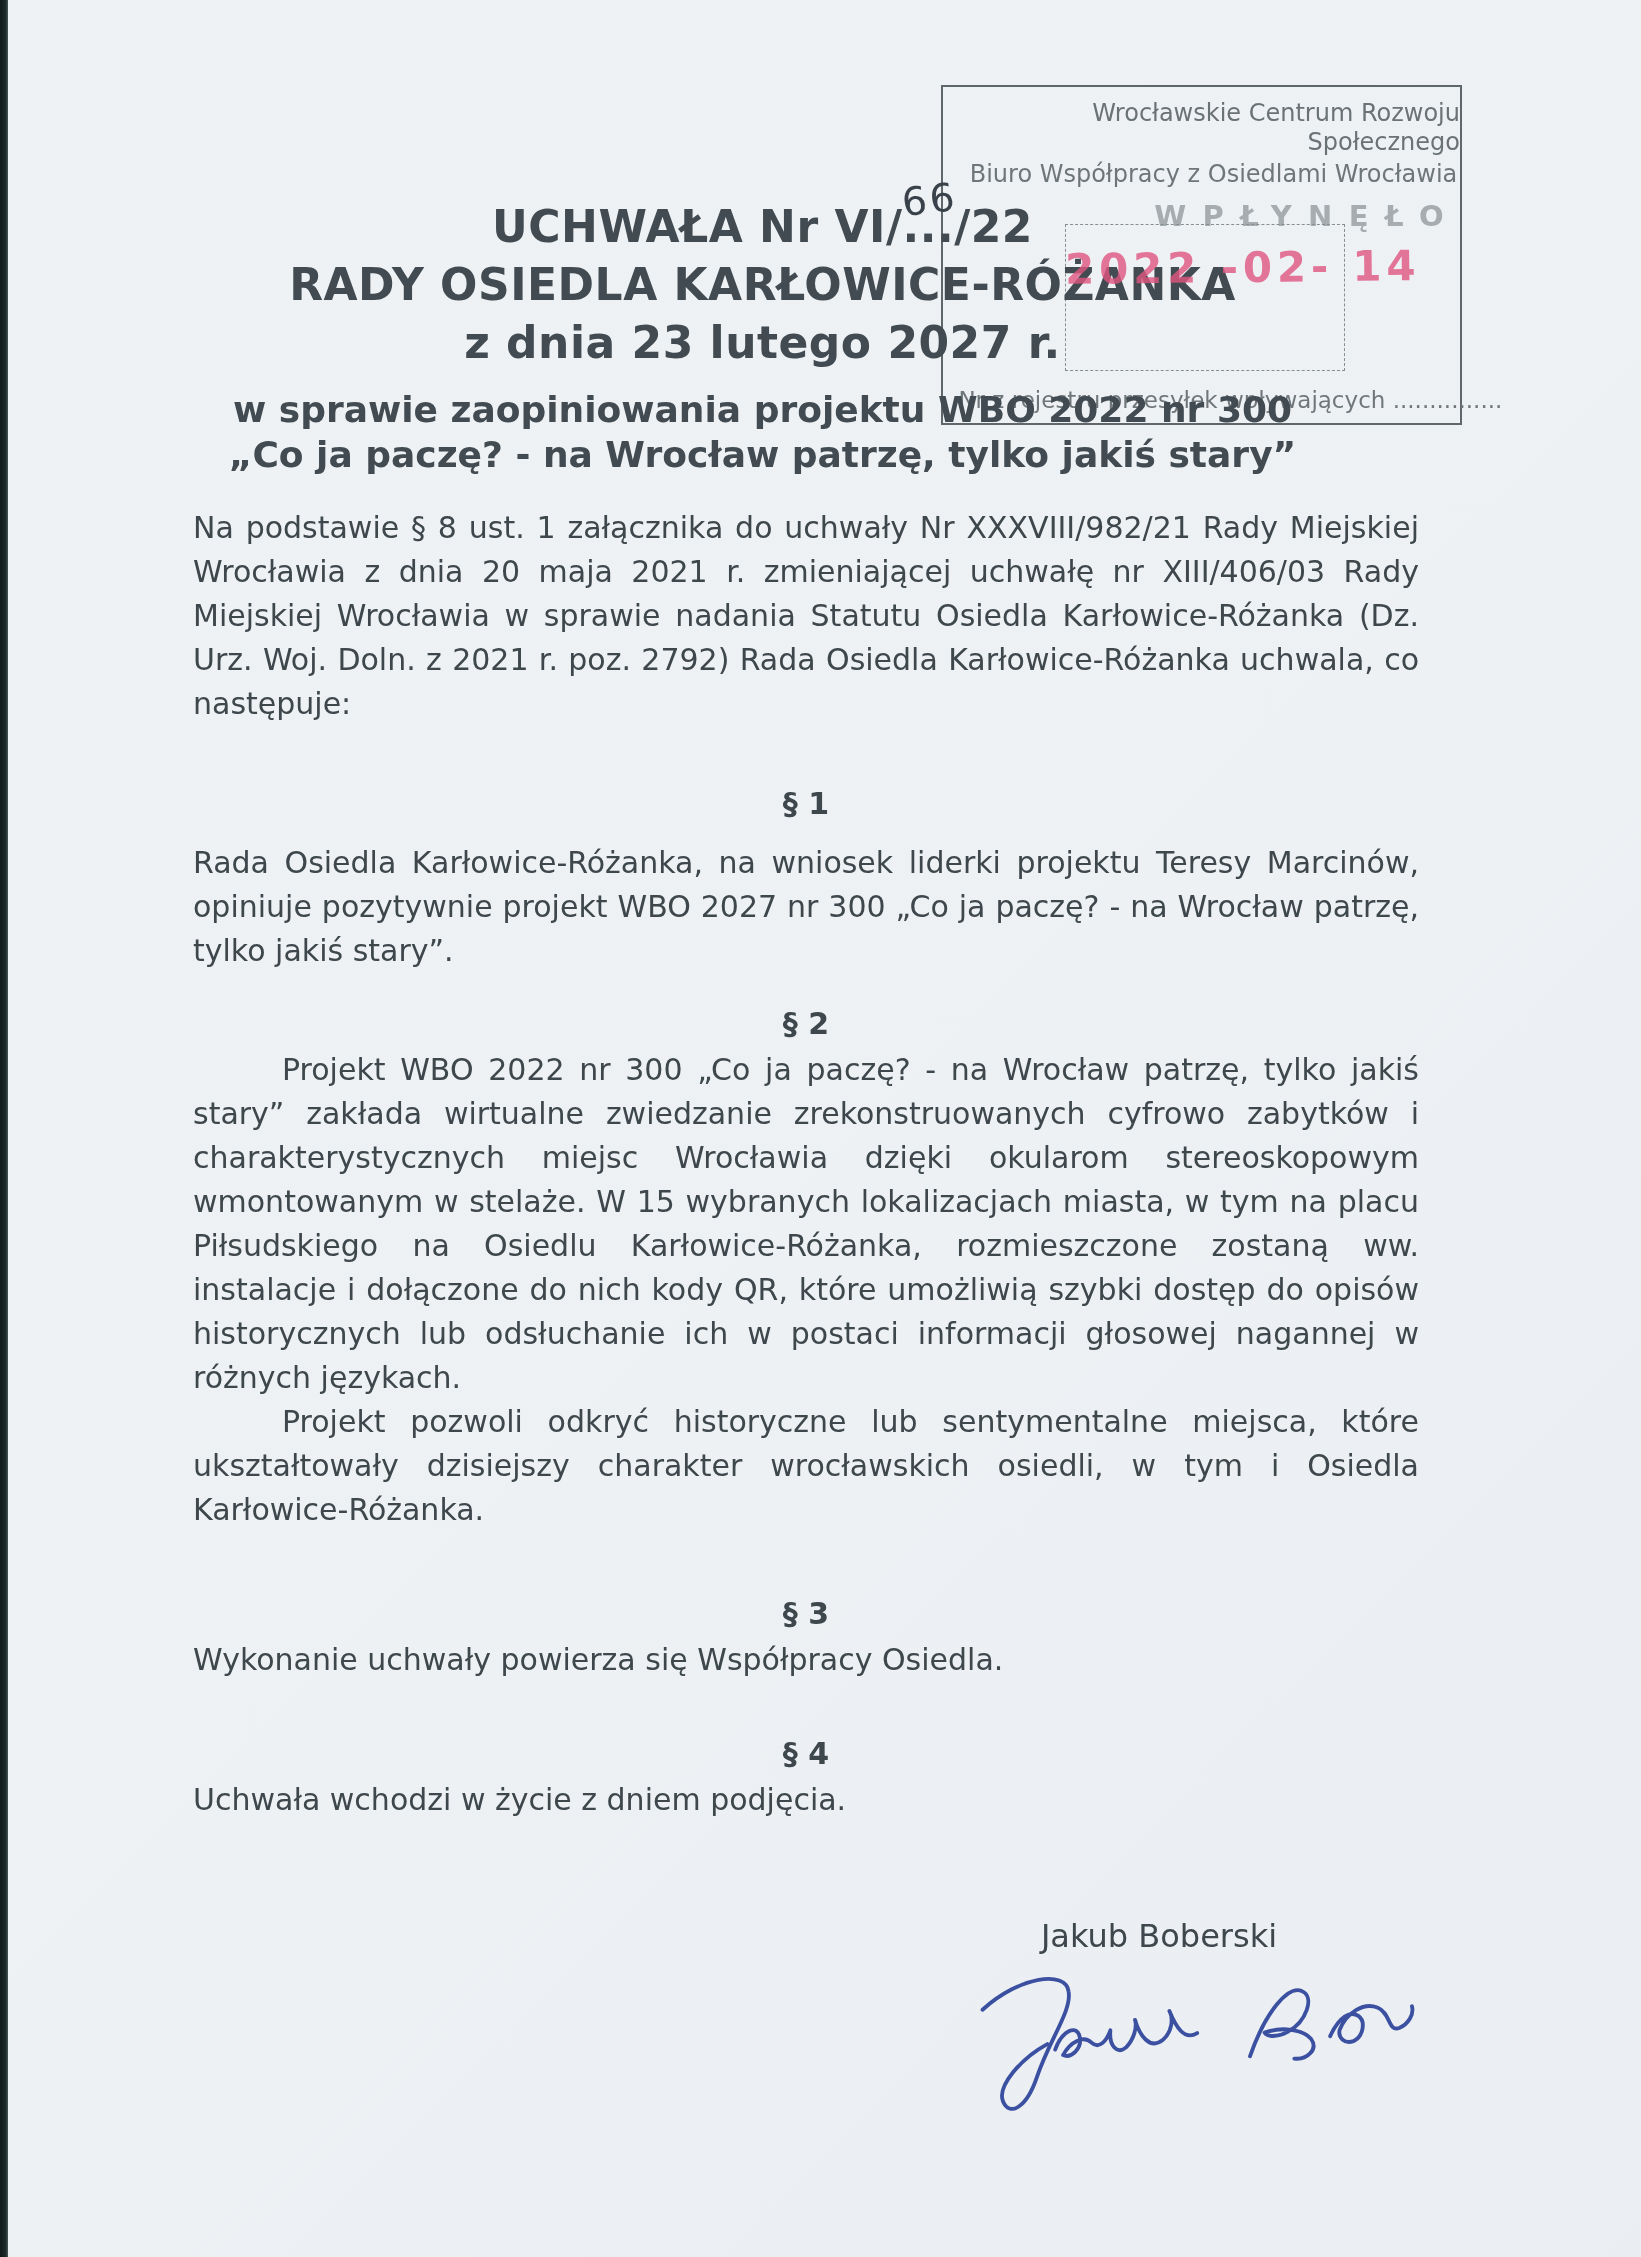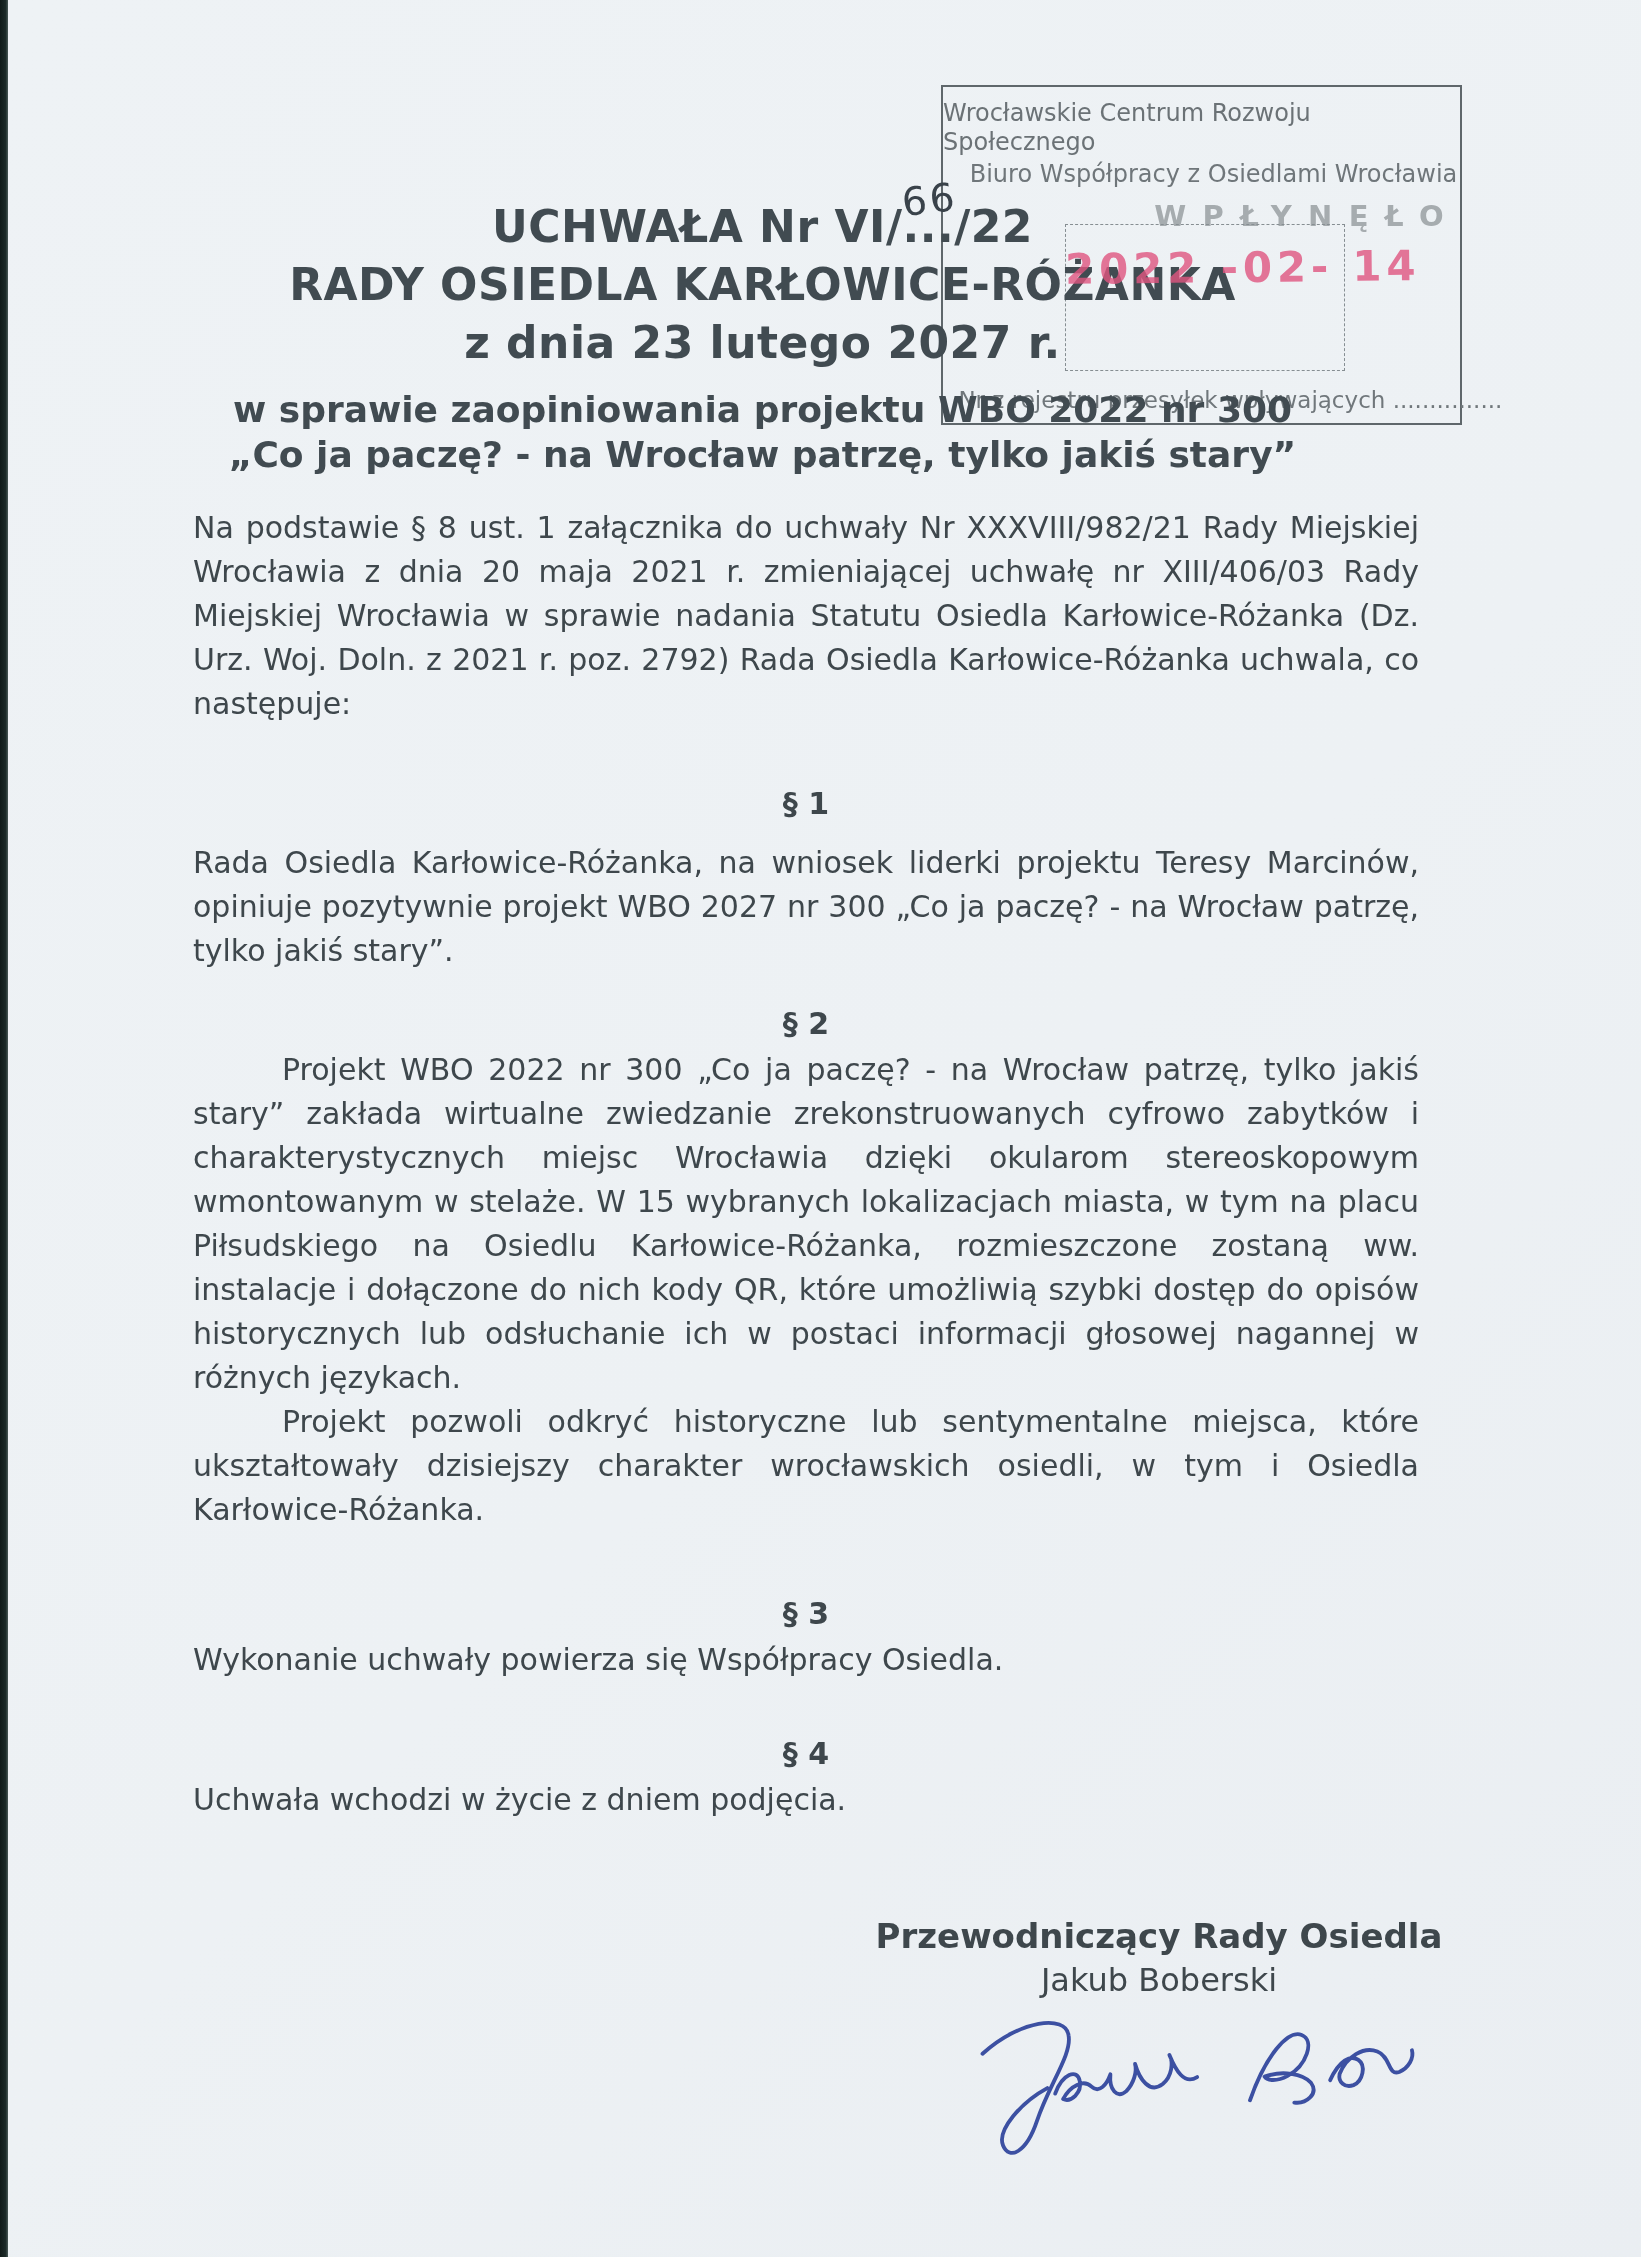--- a/index.html
+++ b/index.html
@@ -7,21 +7,21 @@
     position:relative; width:1641px; height:2257px; margin:0 auto;
     background:linear-gradient(135deg,#eef2f5 0%,#edf1f4 55%,#eaeef2 100%);
     font-family:"DejaVu Sans", sans-serif; overflow:hidden;
   }
   .scan-edge { position:absolute; left:0; top:0; width:7.7px; height:100%;
     background:linear-gradient(90deg,#101a19 0%,#1c2a28 70%,#4a5a58 100%); }
 
   
   .stamp { position:absolute; left:941px; top:85px; width:521px; height:340px;
     border:2.9px solid #5f676b; color:#6d7478; z-index:1; box-sizing:border-box; }
-  .stamp-line1 { margin-top:11.6px; text-align:left; font-size:24px; line-height:29px; color:#6b7276; }
+  .stamp-line1 { margin-top:11.6px; text-align:right; font-size:24px; line-height:29px; color:#6b7276; }
   .stamp-line2 { text-align:center; font-size:24px; line-height:29px; margin-top:3.9px; color:#6f767a;padding-left:24px; }
   .stamp-received { text-align:right; font-size:29px; font-weight:600; letter-spacing:16.4px;
     padding-left:16.4px; color:#8f9598; opacity:.75; filter:blur(0.7px); margin-top:9.7px; }
   .stamp-inner { position:absolute; left:122px; top:137px; width:278px; height:145px;
     border:1.9px dashed #868e92; }
   .stamp-registry { position:absolute; left:15.4px; bottom:9.7px; font-size:23px;
     color:#70777b; white-space:nowrap; }
   .date-stamp { position:absolute; left:1065px; top:243px; z-index:5; color:#e05580;
     font-size:42px; font-weight:600; letter-spacing:4.8px; opacity:.8;
     transform:rotate(-0.6deg); white-space:nowrap; }
@@ -85,21 +85,20 @@
     <p class="just indent">Projekt WBO 2022 nr 300 „Co ja paczę? - na Wrocław patrzę, tylko jakiś stary” zakłada wirtualne zwiedzanie zrekonstruowanych cyfrowo zabytków i charakterystycznych miejsc Wrocławia dzięki okularom stereoskopowym wmontowanym w stelaże. W 15 wybranych lokalizacjach miasta, w tym na placu Piłsudskiego na Osiedlu Karłowice-Różanka, rozmieszczone zostaną ww. instalacje i dołączone do nich kody QR, które umożliwią szybki dostęp do opisów historycznych lub odsłuchanie ich w postaci informacji głosowej nagannej w różnych językach.</p>
     <p class="just indent">Projekt pozwoli odkryć historyczne lub sentymentalne miejsca, które ukształtowały dzisiejszy charakter wrocławskich osiedli, w tym i Osiedla Karłowice-Różanka.</p>
 
     <p class="sec-head" id="sec3-head">§ 3</p>
     <p>Wykonanie uchwały powierza się Współpracy Osiedla.</p>
 
     <p class="sec-head" id="sec4-head">§ 4</p>
     <p>Uchwała wchodzi w życie z dniem podjęcia.</p>
 
     <div class="signature">
-      <p class="sig-role">Przewodniczący Rady Osiedla</p>
       <p class="sig-name">Jakub Boberski</p>
       <svg class="sig-scrawl" width="463" height="154" viewBox="0 0 480 160">
         <g fill="none" stroke="#3c50a2" stroke-width="4" stroke-linecap="round" stroke-linejoin="round">
           <path d="M22,42 C62,8 110,4 112,26 C115,46 90,76 76,114 C64,146 46,154 40,138 C34,122 60,94 88,80"></path>
           <path d="M96,86 C104,66 120,60 122,74 C124,86 112,96 104,92 C112,78 126,72 134,80 C142,88 150,78 154,68 C152,84 160,94 170,86 C178,78 182,66 180,58 C184,74 194,90 208,80 C218,72 220,58 216,50 C222,66 230,82 244,74"></path>
           <path d="M298,100 C316,54 340,28 354,34 C368,40 358,66 338,76 C326,82 316,80 314,76 C332,70 354,74 362,84 C370,96 356,106 344,104"></path>
           <path d="M382,82 C392,62 404,56 412,62 C420,68 416,84 406,88 C397,91 390,84 392,76 C400,58 418,48 432,54 C446,60 442,80 454,76 C464,72 470,62 468,54"></path>
         </g>
       </svg>
     </div>

